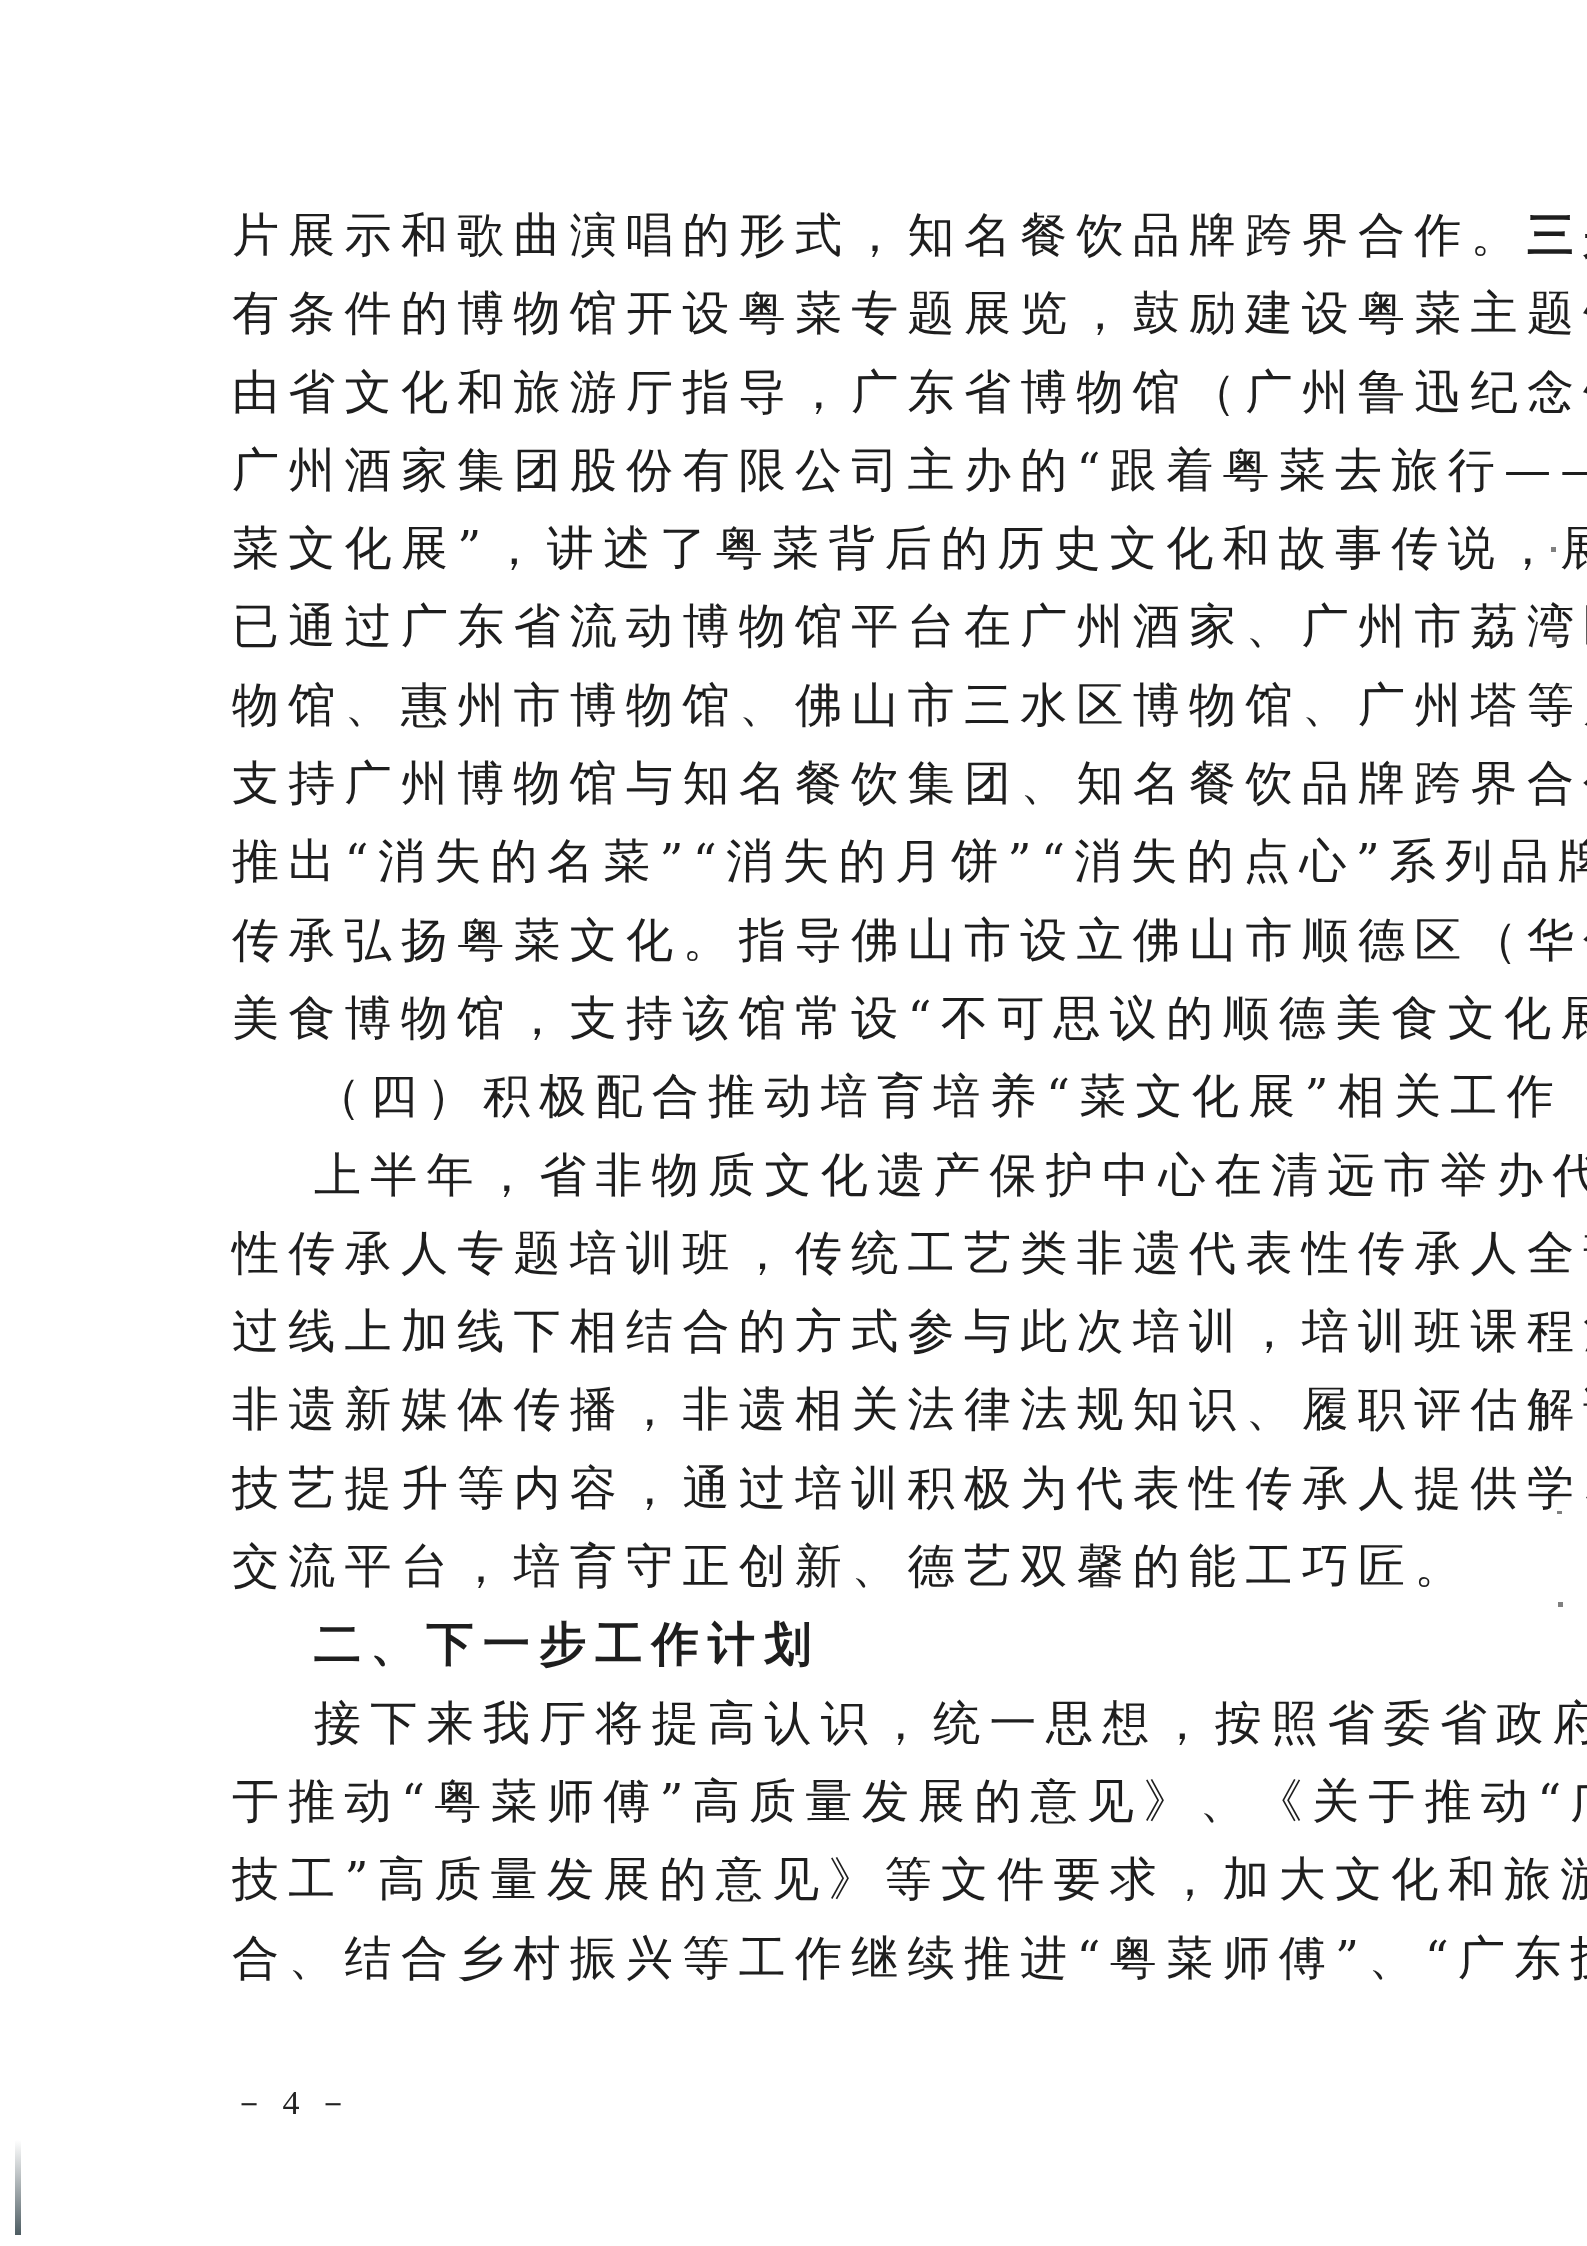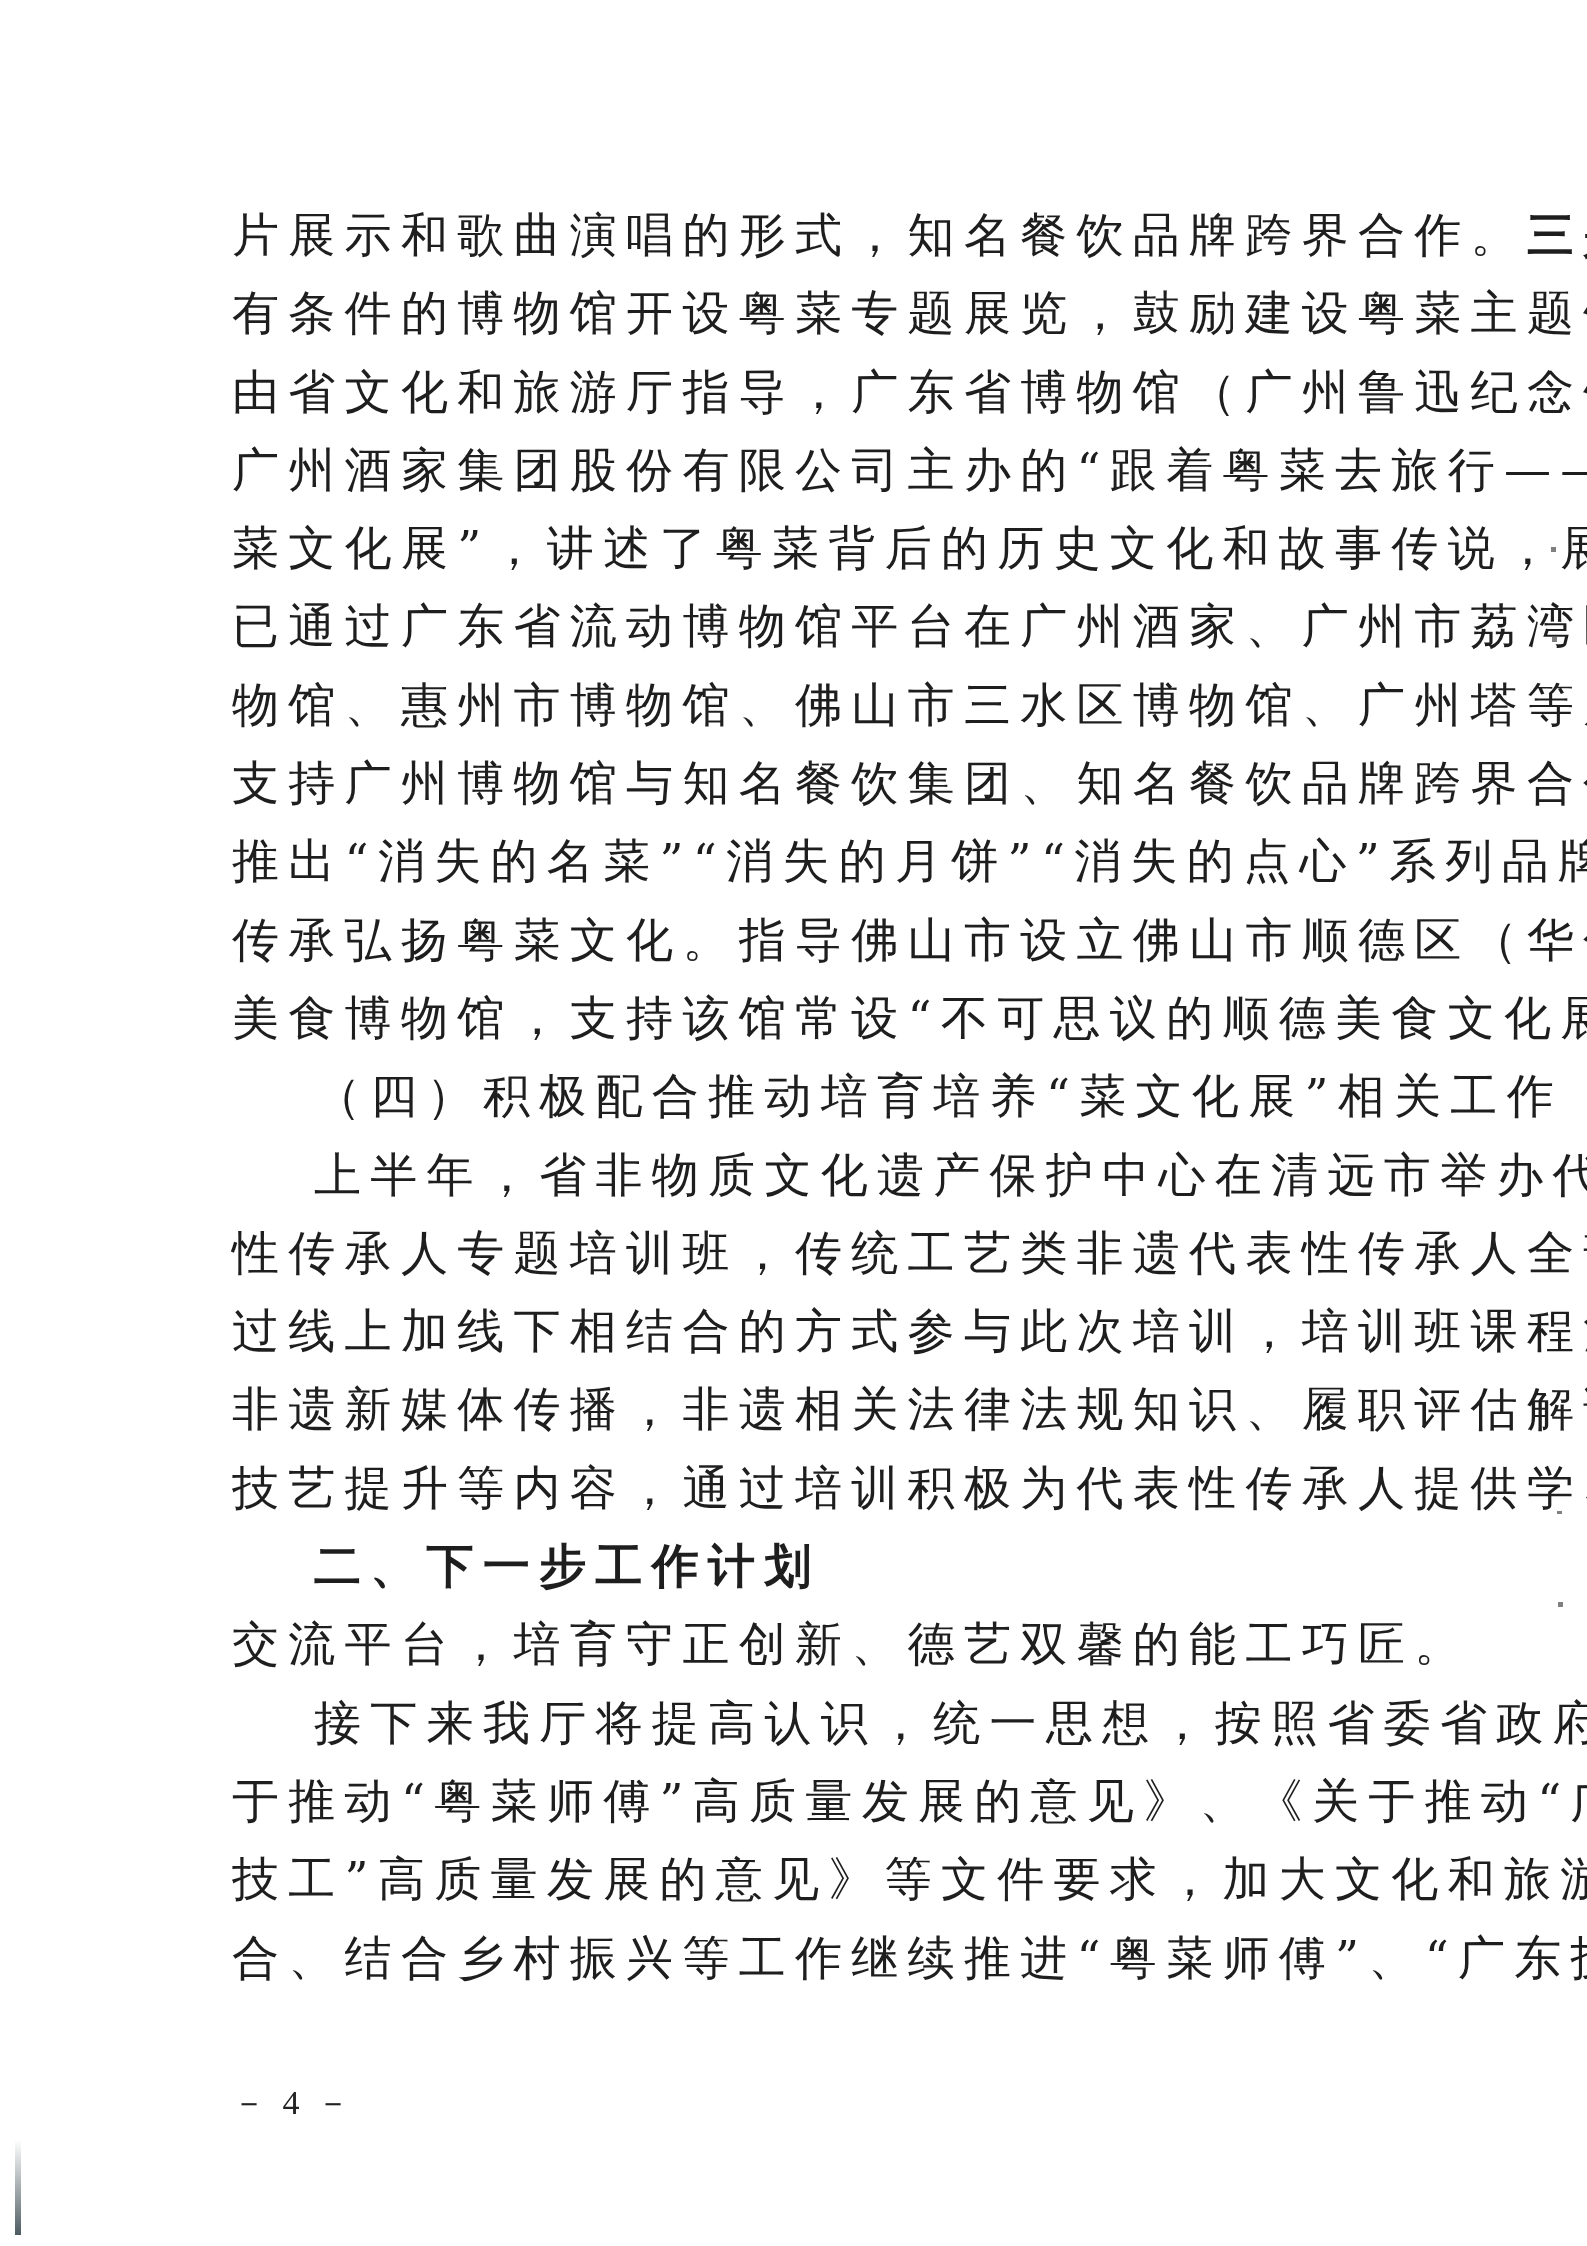--- a/index.html
+++ b/index.html
@@ -82,23 +82,23 @@
     <div class="line">传承弘扬粤菜文化。指导佛山市设立佛山市顺德区（华侨城）</div>
     <div class="line">美食博物馆，支持该馆常设“不可思议的顺德美食文化展”。</div>
 
     <div class="line" style="padding-left:82px;">（四）积极配合推动培育培养“菜文化展”相关工作</div>
 
     <div class="line" style="padding-left:82px;">上半年，省非物质文化遗产保护中心在清远市举办代表</div>
     <div class="line">性传承人专题培训班，传统工艺类非遗代表性传承人全部通</div>
     <div class="line">过线上加线下相结合的方式参与此次培训，培训班课程涉及</div>
     <div class="line">非遗新媒体传播，非遗相关法律法规知识、履职评估解读、</div>
     <div class="line">技艺提升等内容，通过培训积极为代表性传承人提供学习和</div>
+    <div class="line">交流平台，培育守正创新、德艺双馨的能工巧匠。</div>
+
     <div class="line heading" style="padding-left:82px;">二、下一步工作计划</div>
-
-    <div class="line">交流平台，培育守正创新、德艺双馨的能工巧匠。</div>
 
     <div class="line" style="padding-left:82px;">接下来我厅将提高认识，统一思想，按照省委省政府《关</div>
     <div class="line">于推动“粤菜师傅”高质量发展的意见》、《关于推动“广东</div>
     <div class="line">技工”高质量发展的意见》等文件要求，加大文化和旅游融</div>
     <div class="line">合、结合乡村振兴等工作继续推进“粤菜师傅”、“广东技工”</div>
   </div>
 
   <div class="page-number">－ 4 －</div>
 
   <div class="speck" style="left:1551px; top:547px;"></div>

